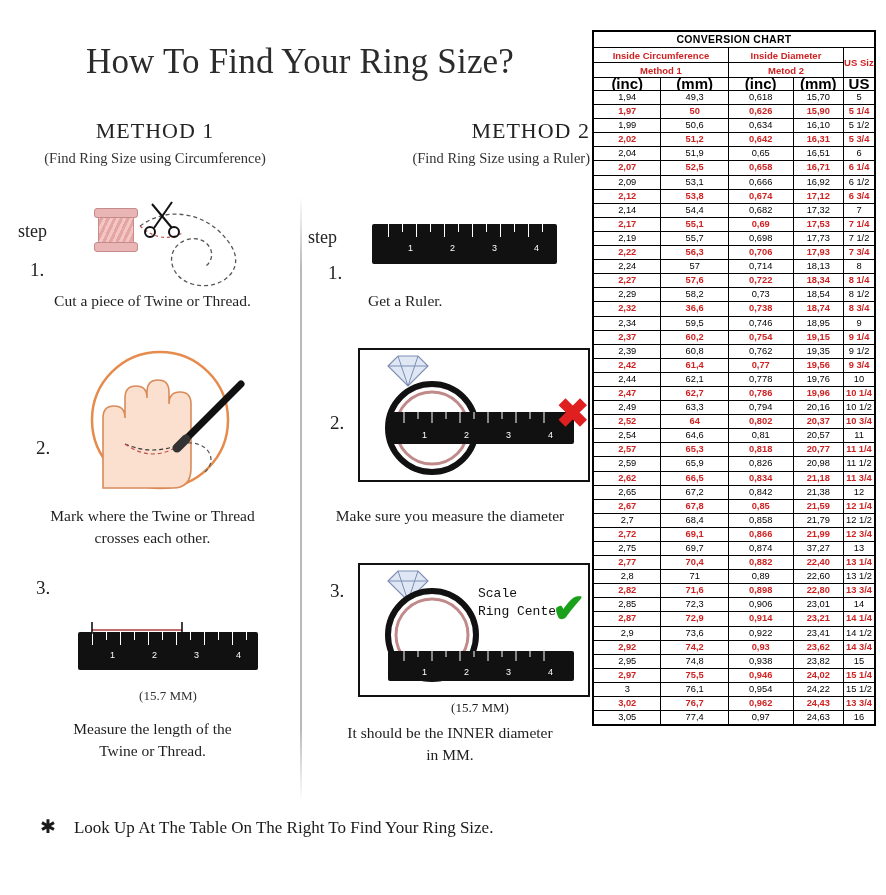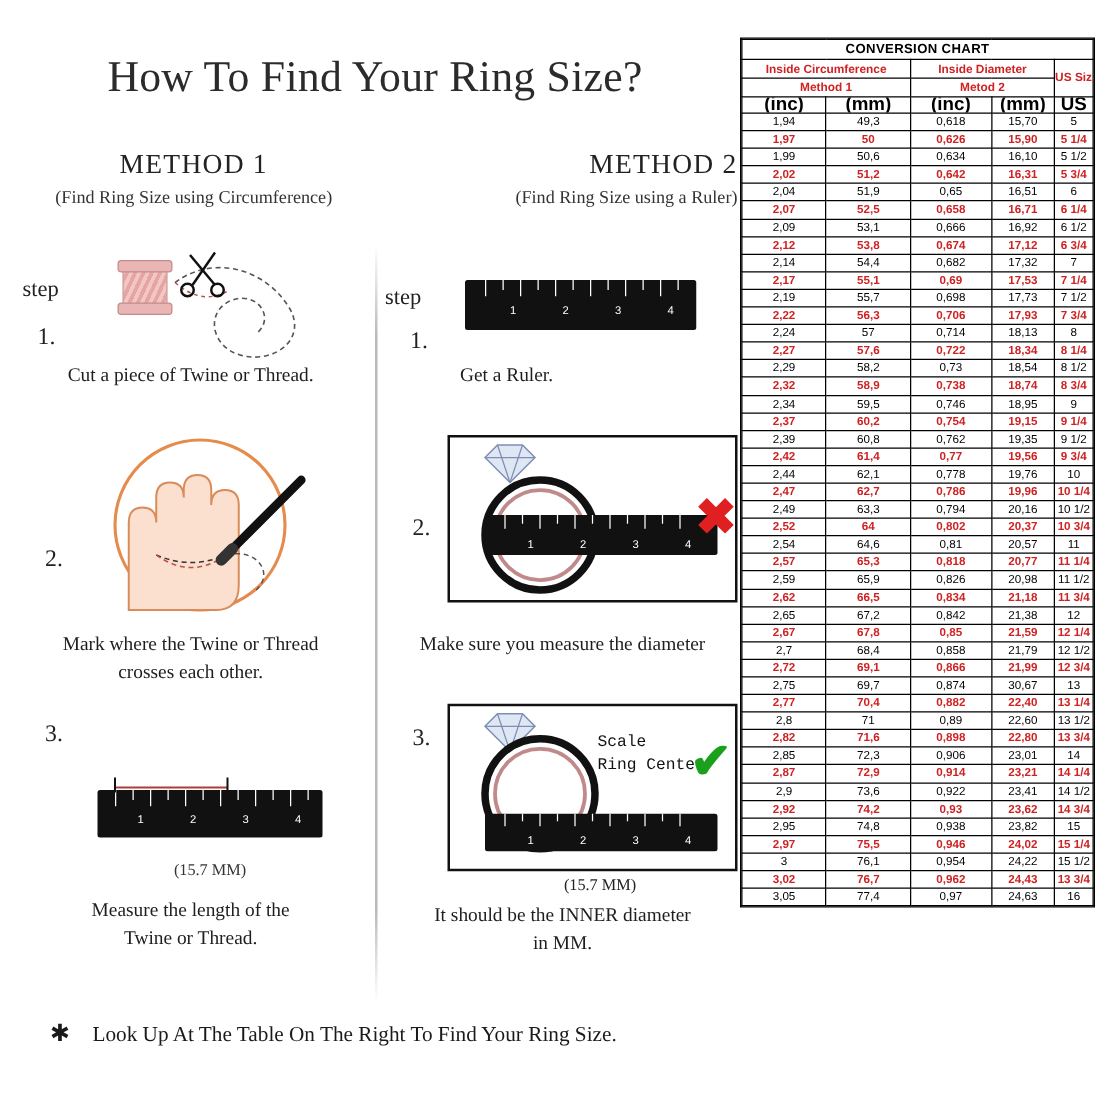--- a/index.html
+++ b/index.html
@@ -557,21 +557,21 @@
           </tr>
           <tr>
             <td>2,29</td>
             <td>58,2</td>
             <td>0,73</td>
             <td>18,54</td>
             <td>8 1/2</td>
           </tr>
           <tr class="alt">
             <td>2,32</td>
-            <td>58,9</td>
+            <td>36,6</td>
             <td>0,738</td>
             <td>18,74</td>
             <td>8 3/4</td>
           </tr>
           <tr>
             <td>2,34</td>
             <td>59,5</td>
             <td>0,746</td>
             <td>18,95</td>
             <td>9</td>
@@ -678,21 +678,21 @@
             <td>2,72</td>
             <td>69,1</td>
             <td>0,866</td>
             <td>21,99</td>
             <td>12 3/4</td>
           </tr>
           <tr>
             <td>2,75</td>
             <td>69,7</td>
             <td>0,874</td>
-            <td>30,67</td>
+            <td>37,27</td>
             <td>13</td>
           </tr>
           <tr class="alt">
             <td>2,77</td>
             <td>70,4</td>
             <td>0,882</td>
             <td>22,40</td>
             <td>13 1/4</td>
           </tr>
           <tr>

